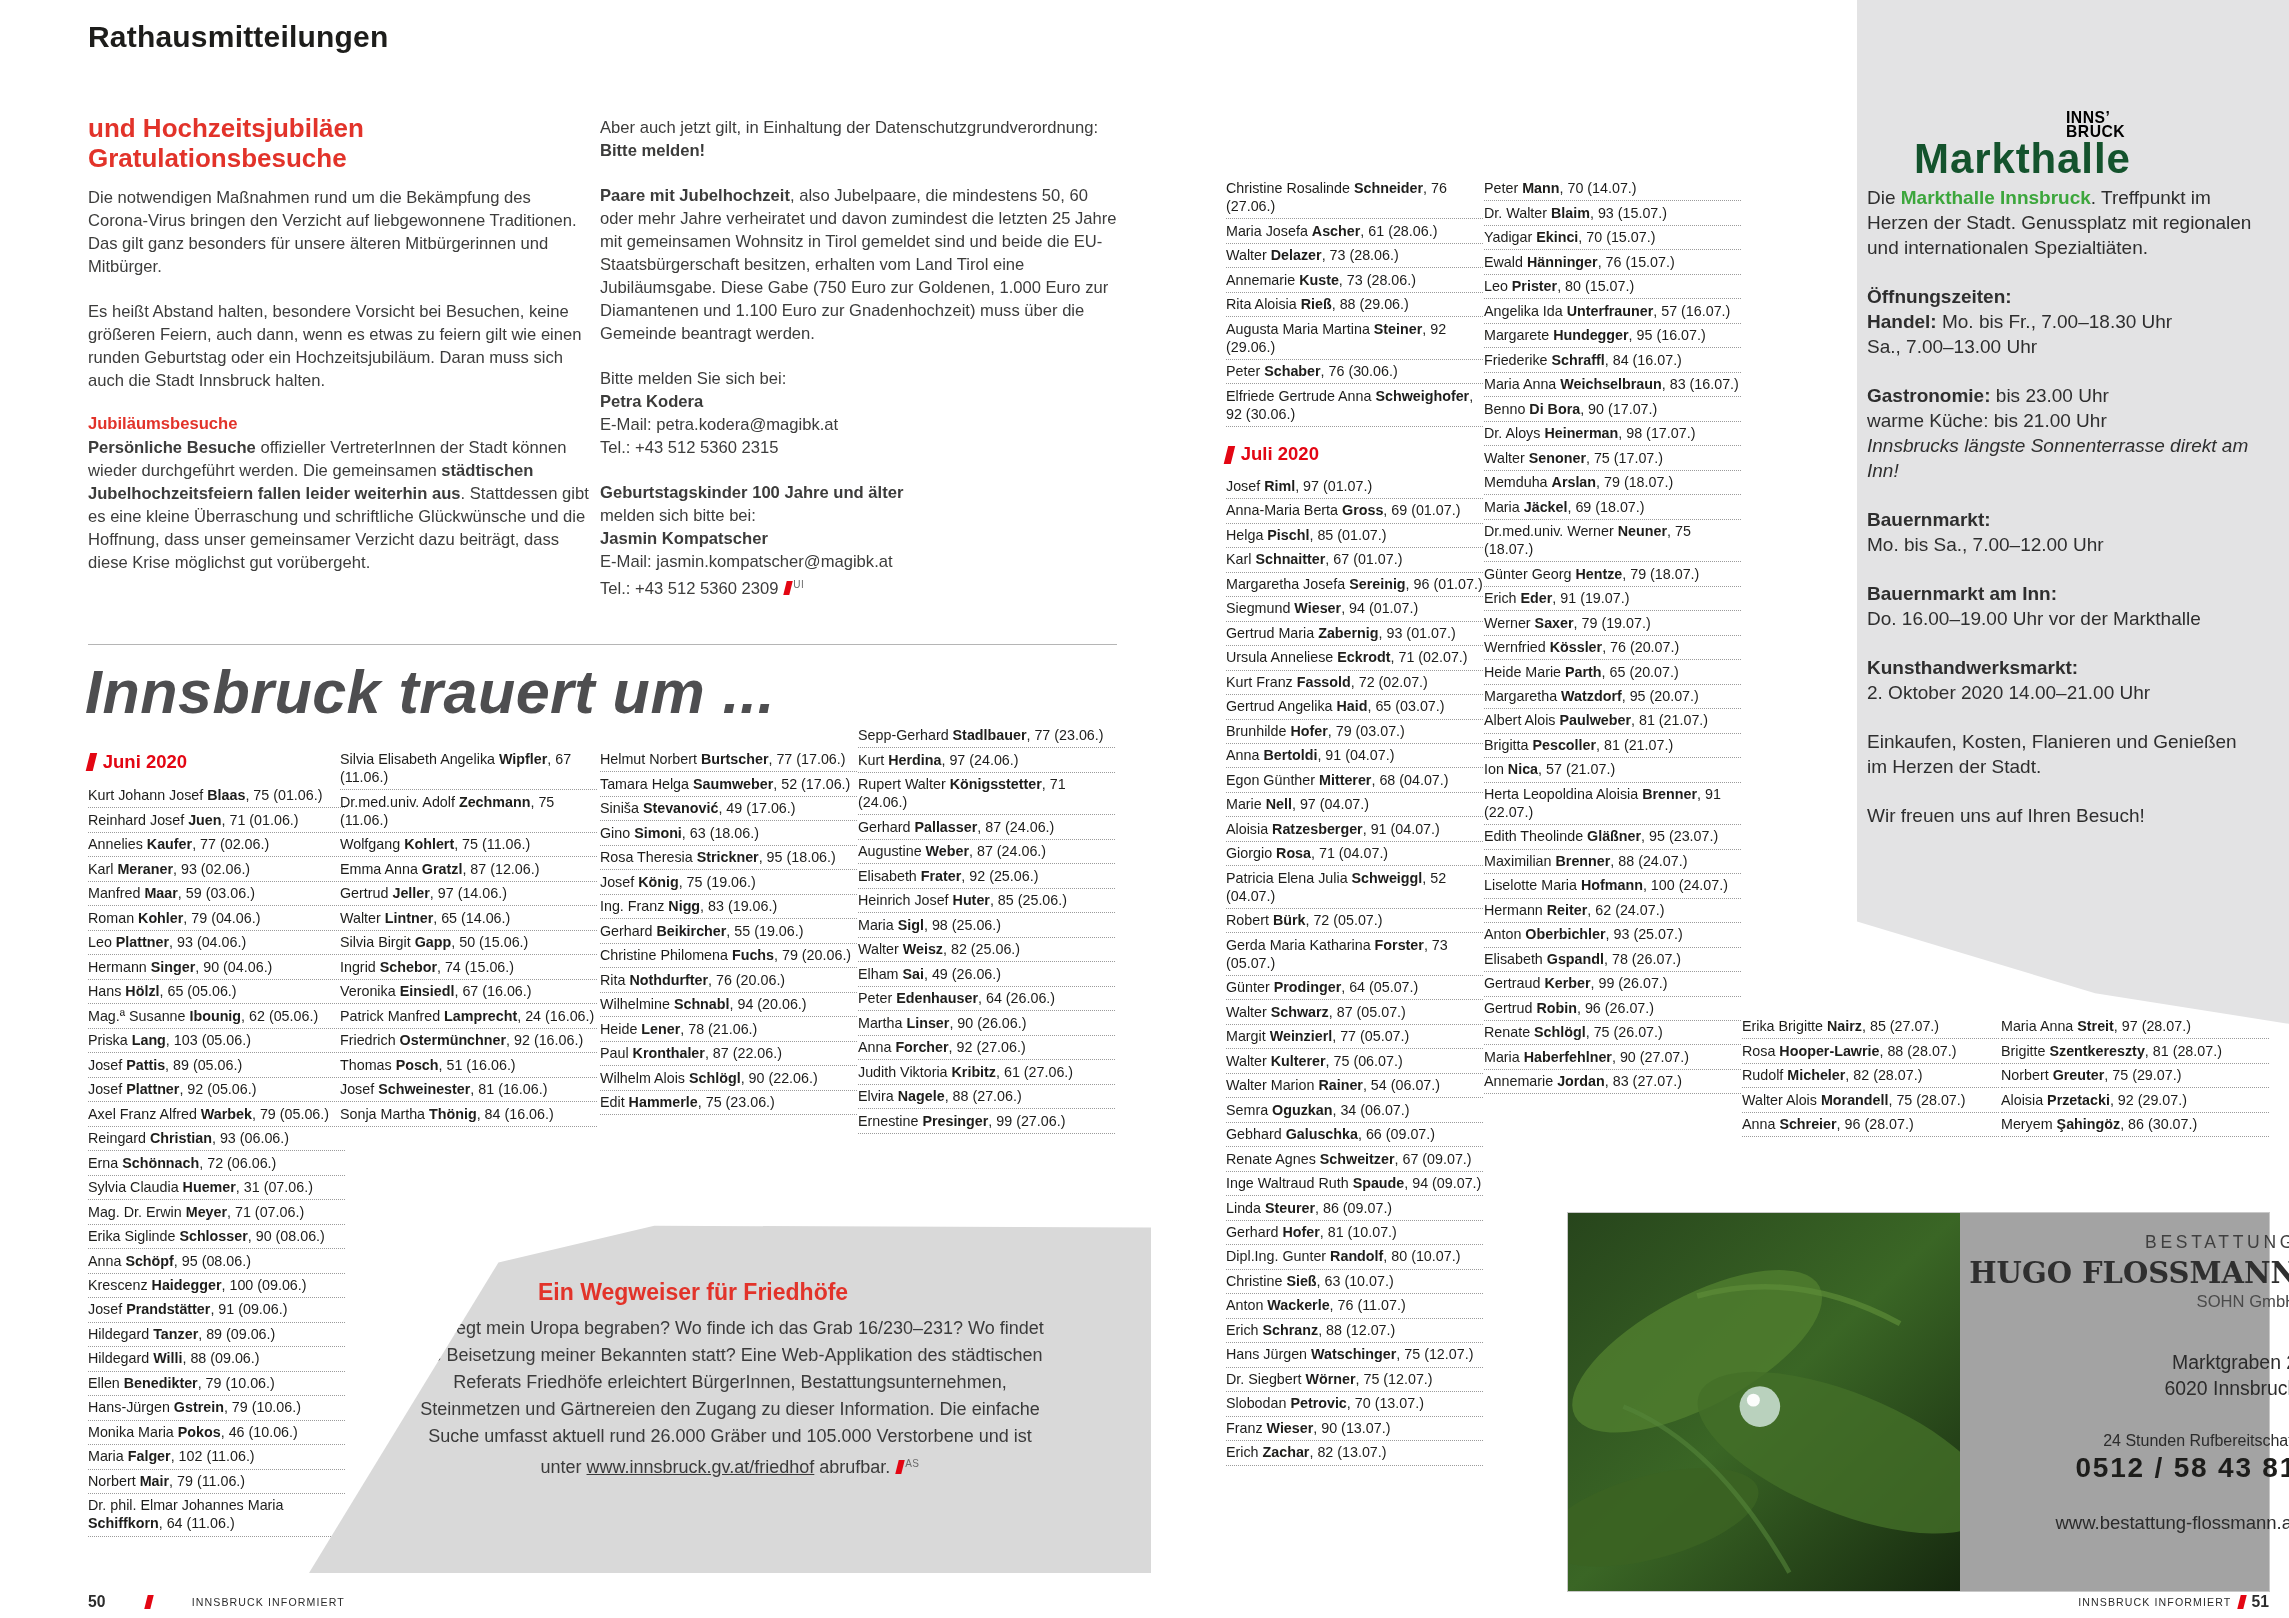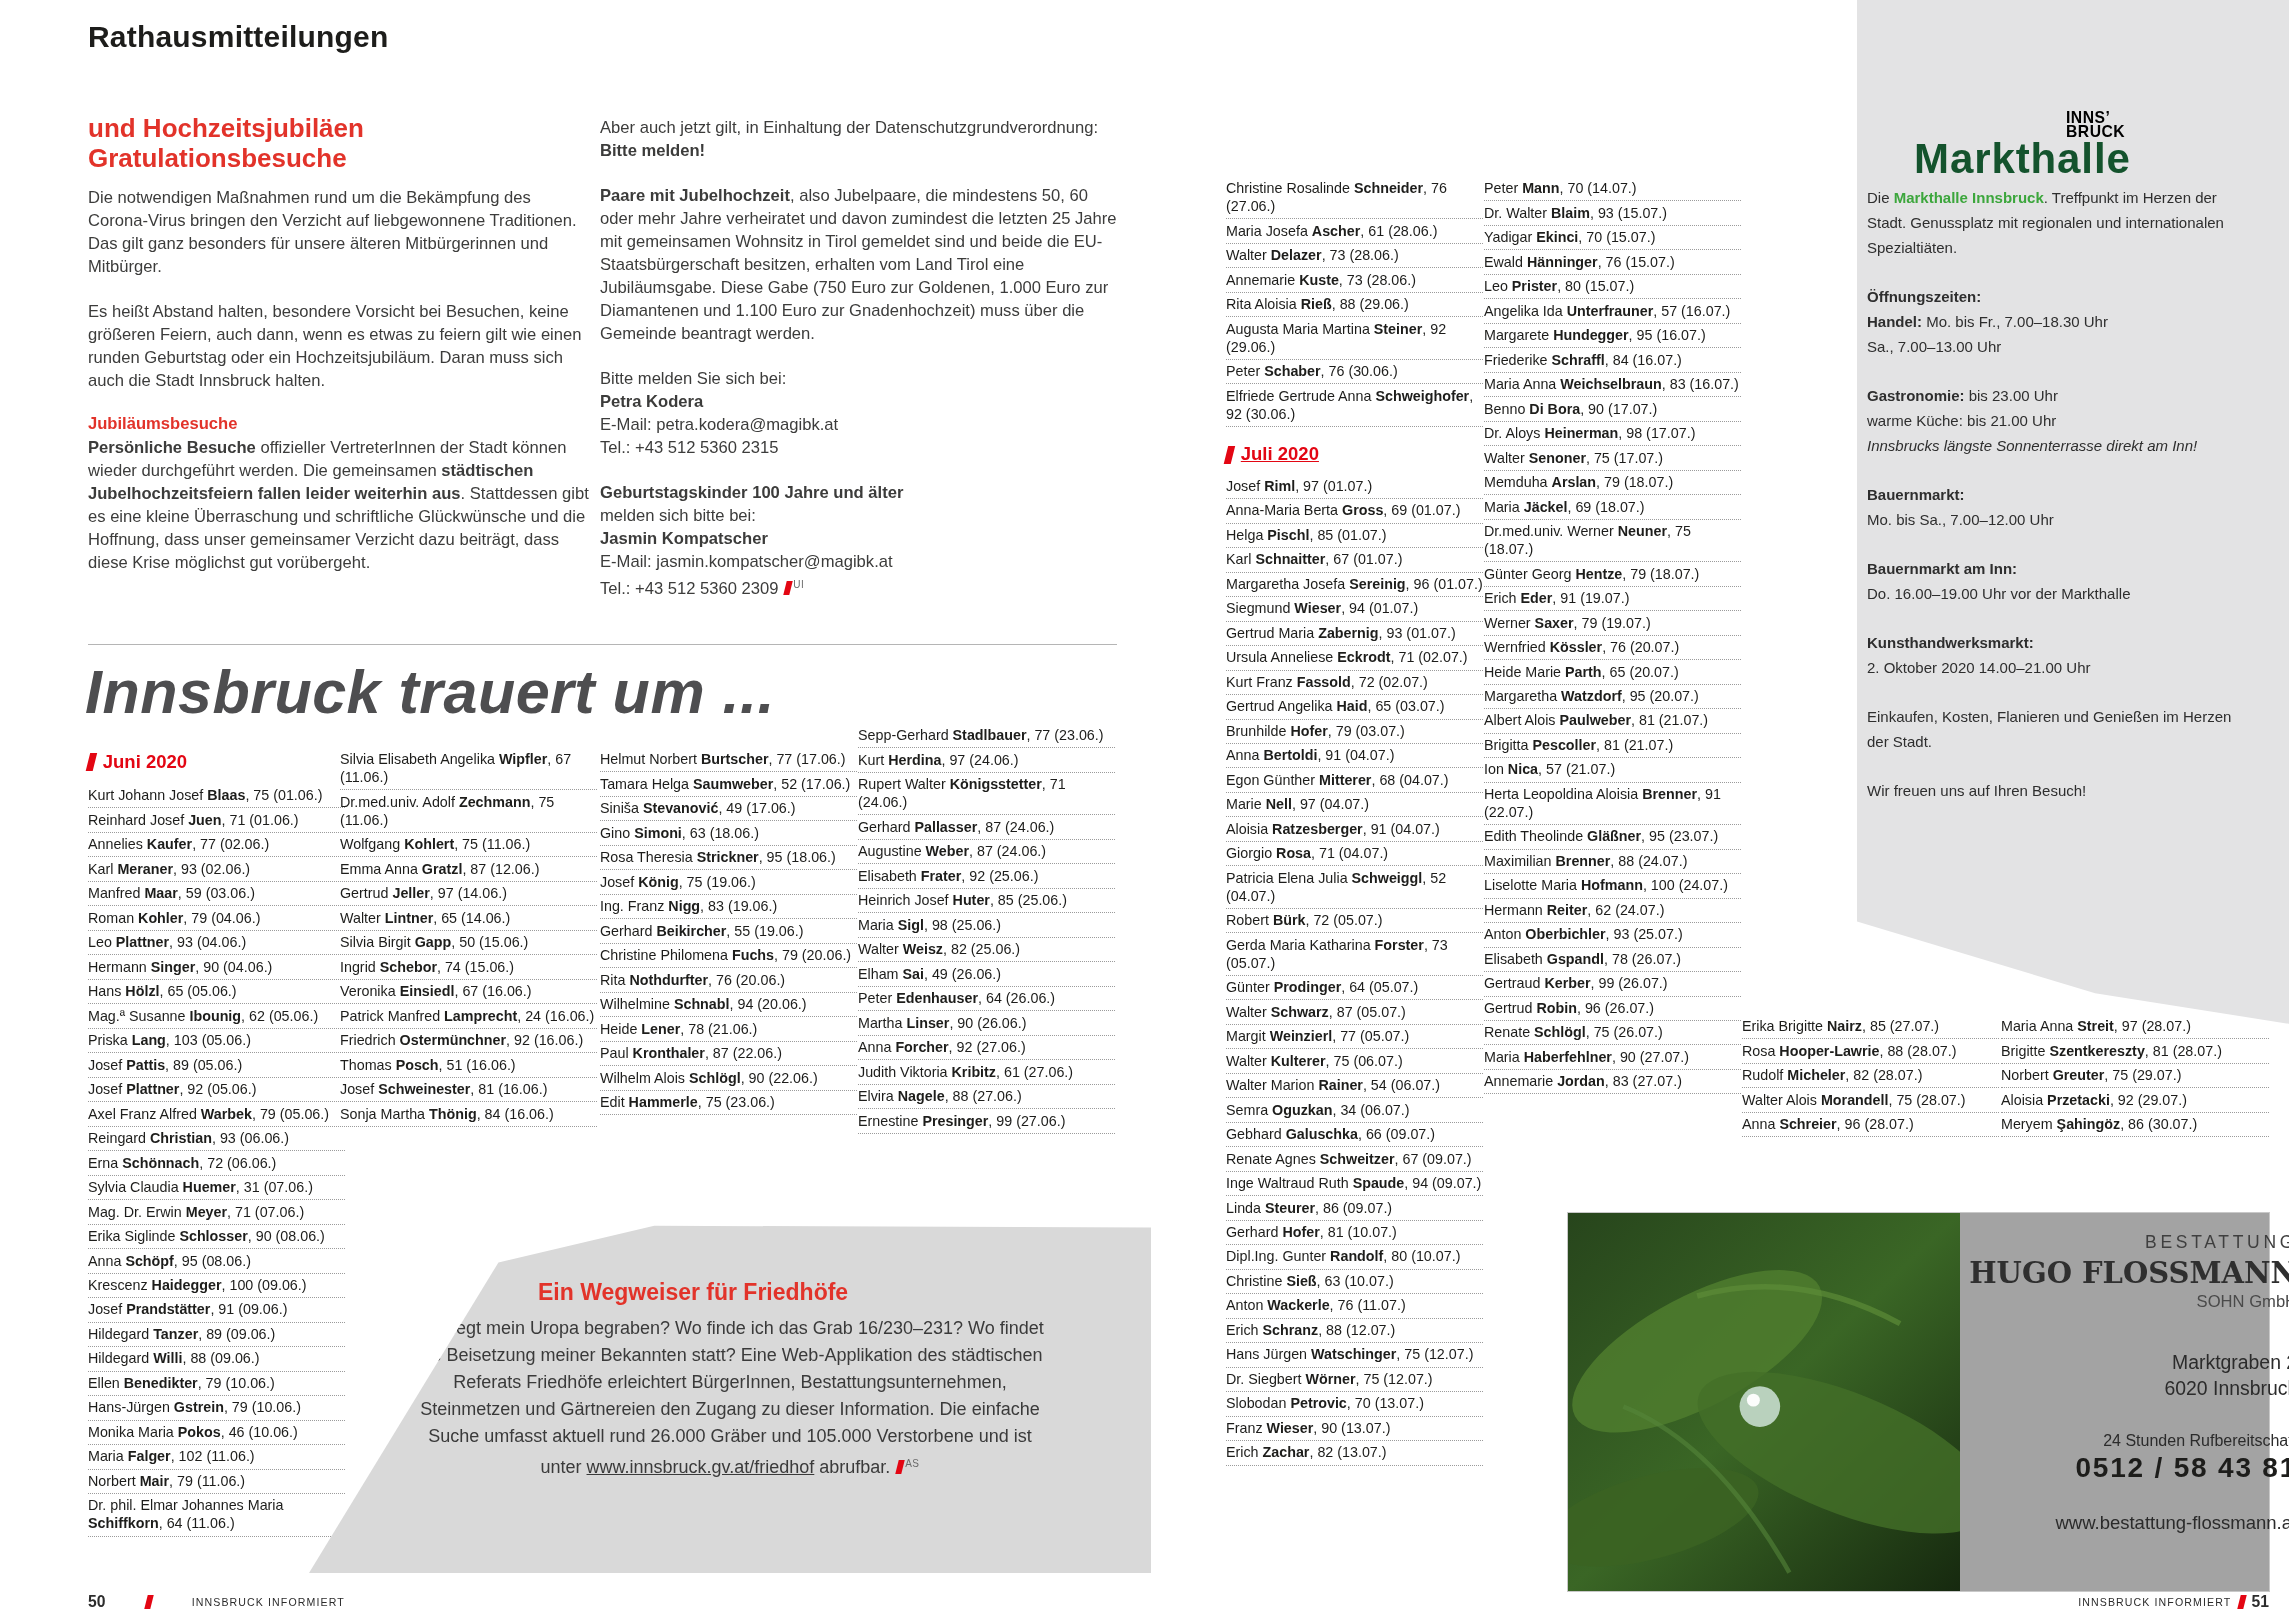--- a/index.html
+++ b/index.html
@@ -25,21 +25,21 @@
   .author{font-size:10px;color:#6b6b6b;vertical-align:5.5px;letter-spacing:0.5px;}
   .col{width:257px;}
   .entry{font-size:14.3px;line-height:18px;color:#1d1d1b;
          padding:2.3px 0 3.2px 0;border-bottom:0.9px dotted #9b9b9b;}
   .callout{background:#d9d9d9;clip-path:polygon(22.5% 11%,41% 0.5%,100% 1%,100% 100%,0 100%);}
   .callout-title{font-size:23px;font-weight:bold;color:#e2332a;margin:55px 0 9.2px 229px;}
   .callout-body{width:637px;margin:0 auto;text-align:center;font-size:18px;line-height:27px;color:#3a3a3a;}
   .sidebar-bg{background:#e3e3e4;clip-path:polygon(0 0,100% 0,100% 100%,55% 97%,0 90%);}
   .mk-logo{font-size:15.7px;line-height:14px;font-weight:800;color:#000;letter-spacing:0.5px;}
   .mk-title{font-size:42px;font-weight:600;color:#14532d;letter-spacing:0.9px;margin-left:48px;}
-  .mk-body{font-size:15px;line-height:25px;color:#2e2e2e;}
+  .mk-body{font-size:19px;line-height:25px;color:#2e2e2e;}
   .mk-block{margin-top:24px;}
   .footer{font-size:10.6px;letter-spacing:1.1px;color:#2c2c2c;display:flex;align-items:center;}
   .footer .pageno{font-size:15.7px;font-weight:bold;letter-spacing:0;}
   .ad{background:#a3a3a3;border:0.9px solid #c8c8c8;display:flex;margin-top:20px;}
   .ad-photo{width:392px;height:100%;flex:none;}
   .ad-panel{flex:1;text-align:right;padding:18.5px 16.6px 13px 9.2px;position:relative;}
   .ad-bestattung{font-size:17.5px;letter-spacing:3.7px;color:#3f3f3f;}
   .ad-logo{font-family:"DejaVu Serif",serif;font-size:29px;font-weight:bold;color:#2f2f2f;
            white-space:nowrap;margin-top:3.7px;}
   .ad-sohn{font-size:16.6px;color:#4a4a4a;margin-top:1.8px;}
@@ -193,21 +193,21 @@
     <div>
         <div class="entry"><span>Christine Rosalinde </span><b>Schneider</b><span>, 76 (27.06.)</span></div>
         <div class="entry"><span>Maria Josefa </span><b>Ascher</b><span>, 61 (28.06.)</span></div>
         <div class="entry"><span>Walter </span><b>Delazer</b><span>, 73 (28.06.)</span></div>
         <div class="entry"><span>Annemarie </span><b>Kuste</b><span>, 73 (28.06.)</span></div>
         <div class="entry"><span>Rita Aloisia </span><b>Rieß</b><span>, 88 (29.06.)</span></div>
         <div class="entry"><span>Augusta Maria Martina </span><b>Steiner</b><span>, 92 (29.06.)</span></div>
         <div class="entry"><span>Peter </span><b>Schaber</b><span>, 76 (30.06.)</span></div>
         <div class="entry"><span>Elfriede Gertrude Anna </span><b>Schweighofer</b><span>, 92 (30.06.)</span></div>
       </div>
-    <div class="month" style="margin:16.6px 0 9.2px 0;text-decoration:underline;">
+    <div class="month" style="margin:16.6px 0 9.2px 0;">
       <span class="slash md"></span>
       <span>Juli 2020</span>
     </div>
     <div>
         <div class="entry"><span>Josef </span><b>Riml</b><span>, 97 (01.07.)</span></div>
         <div class="entry"><span>Anna-Maria Berta </span><b>Gross</b><span>, 69 (01.07.)</span></div>
         <div class="entry"><span>Helga </span><b>Pischl</b><span>, 85 (01.07.)</span></div>
         <div class="entry"><span>Karl </span><b>Schnaitter</b><span>, 67 (01.07.)</span></div>
         <div class="entry"><span>Margaretha Josefa </span><b>Sereinig</b><span>, 96 (01.07.)</span></div>
         <div class="entry"><span>Siegmund </span><b>Wieser</b><span>, 94 (01.07.)</span></div>

